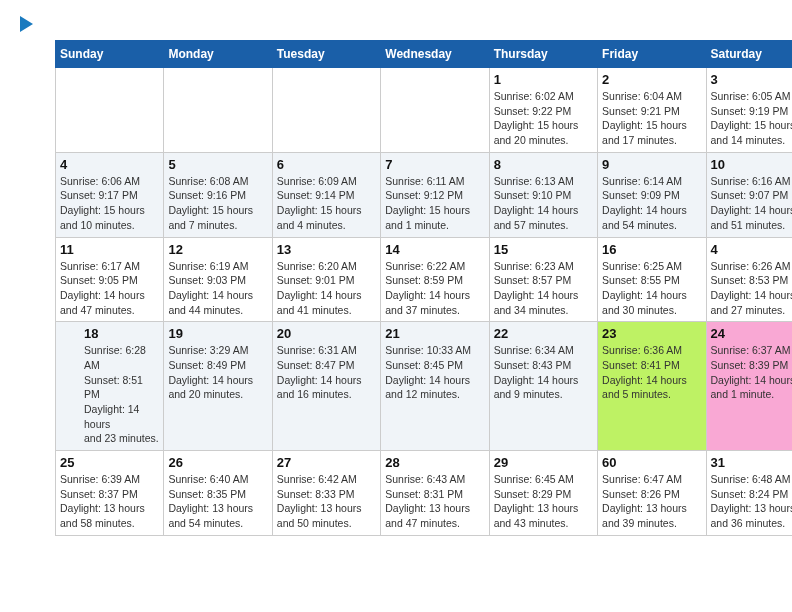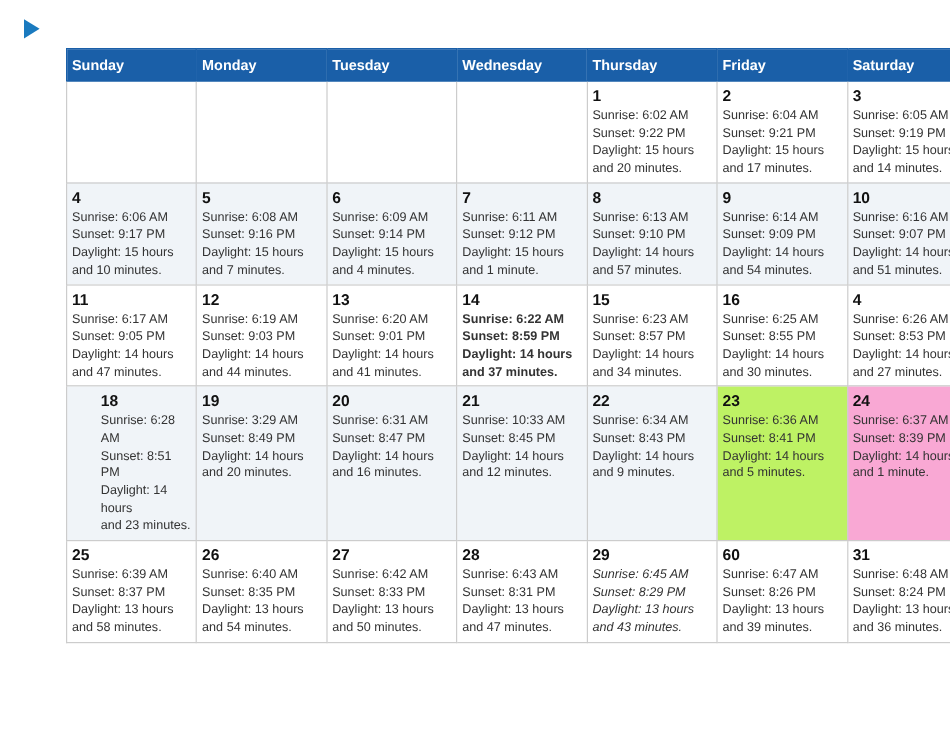--- a/index.html
+++ b/index.html
@@ -202,21 +202,21 @@
         </td>
         <td>
           <div class="day-number">13</div>
           <div class="day-info" style="white-space: pre-line;">Sunrise: 6:20 AM
 Sunset: 9:01 PM
 Daylight: 14 hours
 and 41 minutes.</div>
         </td>
         <td>
           <div class="day-number">14</div>
-          <div class="day-info" style="white-space: pre-line; font-weight: bold;">Sunrise: 6:22 AM
+          <div class="day-info" style="white-space: pre-line;">Sunrise: 6:22 AM
 Sunset: 8:59 PM
 Daylight: 14 hours
 and 37 minutes.</div>
         </td>
         <td>
           <div class="day-number">15</div>
           <div class="day-info" style="white-space: pre-line;">Sunrise: 6:23 AM
 Sunset: 8:57 PM
 Daylight: 14 hours
 and 34 minutes.</div>
@@ -311,21 +311,21 @@
         </td>
         <td>
           <div class="day-number">28</div>
           <div class="day-info" style="white-space: pre-line;">Sunrise: 6:43 AM
 Sunset: 8:31 PM
 Daylight: 13 hours
 and 47 minutes.</div>
         </td>
         <td>
           <div class="day-number">29</div>
-          <div class="day-info" style="white-space: pre-line; font-style: italic;">Sunrise: 6:45 AM
+          <div class="day-info" style="white-space: pre-line;">Sunrise: 6:45 AM
 Sunset: 8:29 PM
 Daylight: 13 hours
 and 43 minutes.</div>
         </td>
         <td>
           <div class="day-number">60</div>
           <div class="day-info" style="white-space: pre-line;">Sunrise: 6:47 AM
 Sunset: 8:26 PM
 Daylight: 13 hours
 and 39 minutes.</div>

